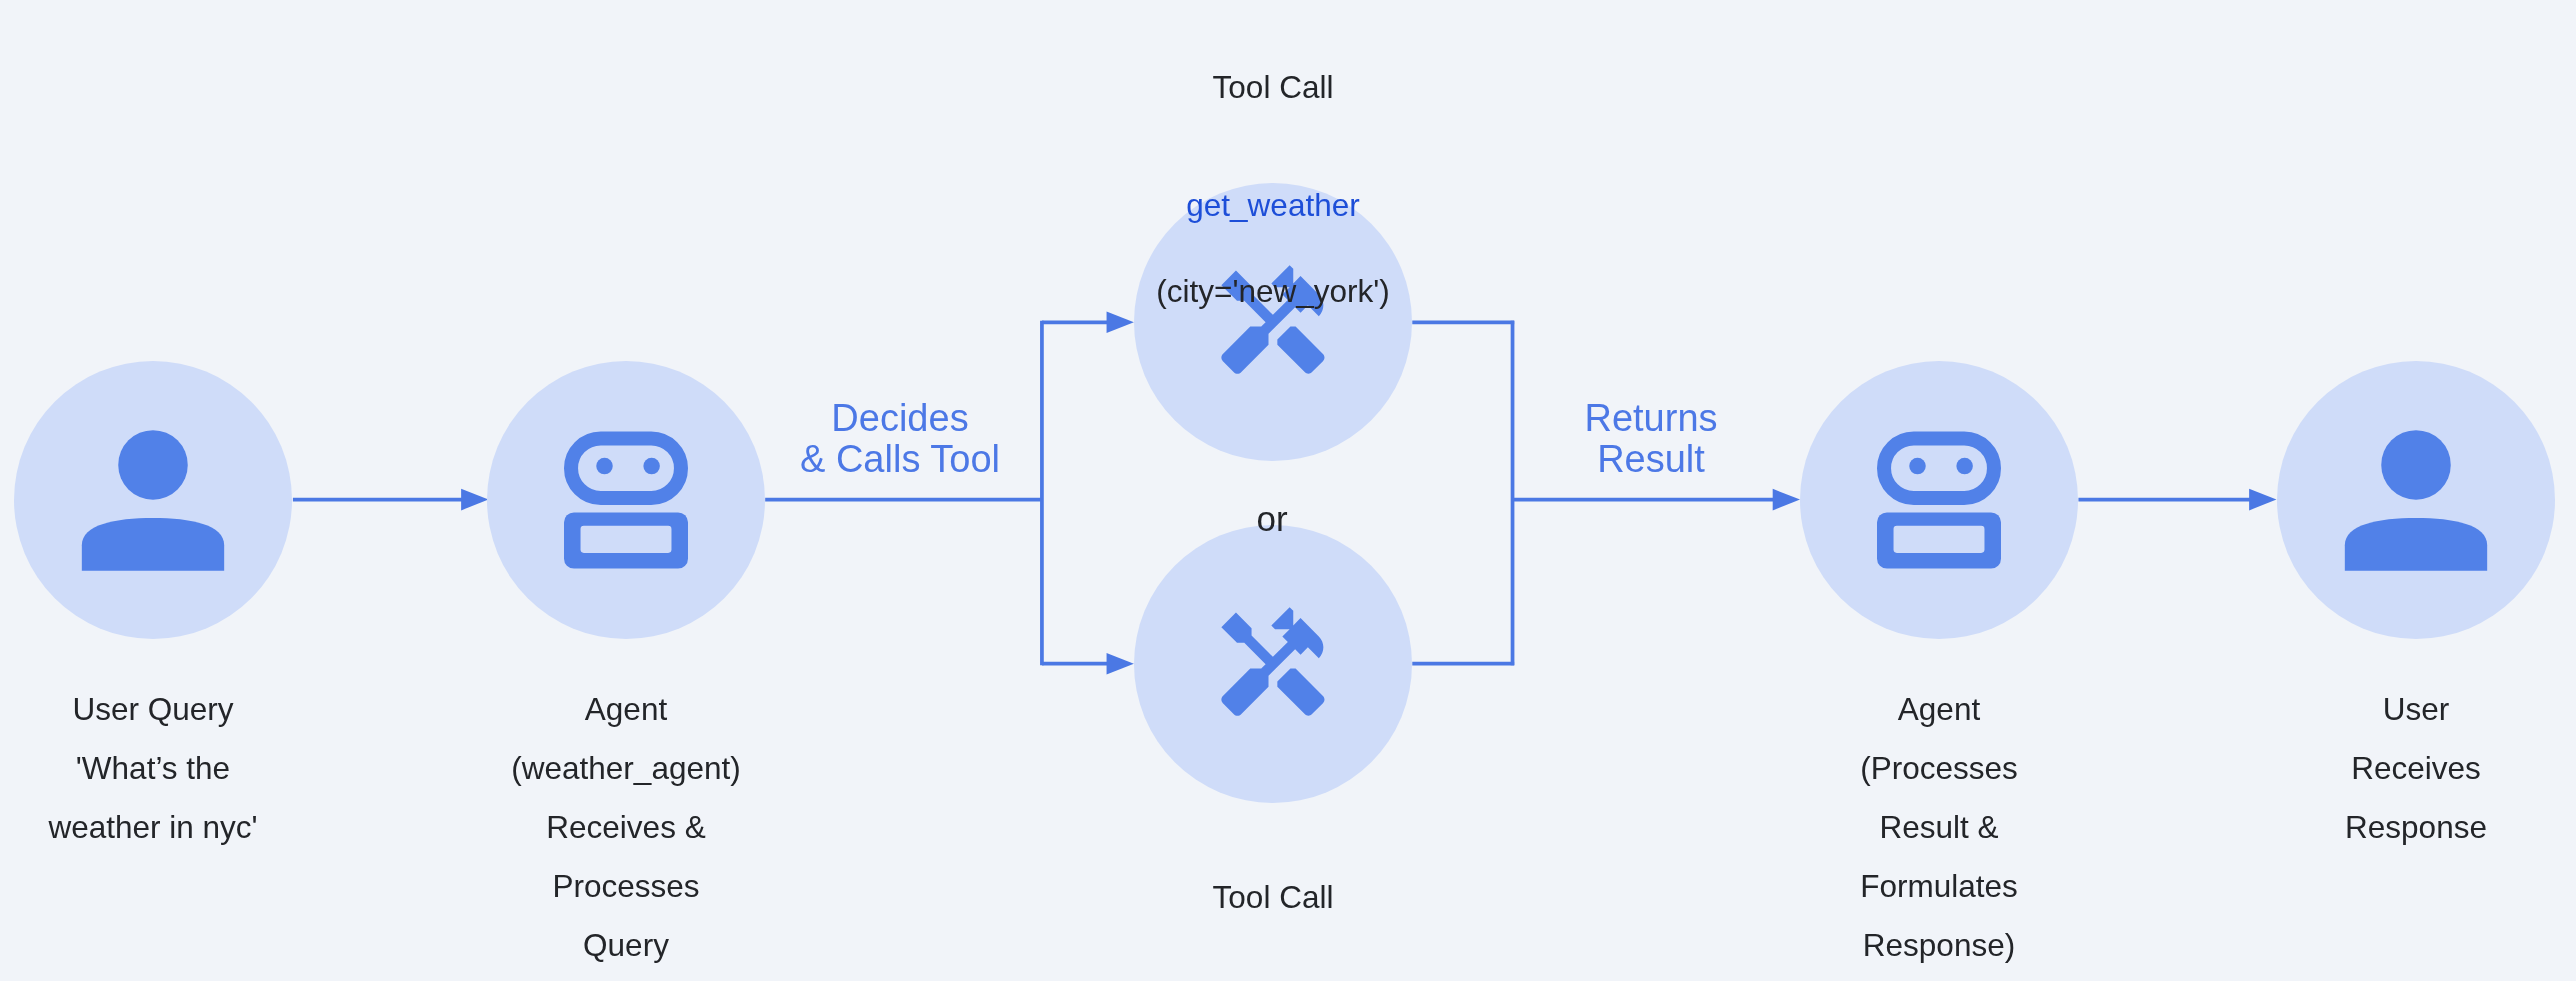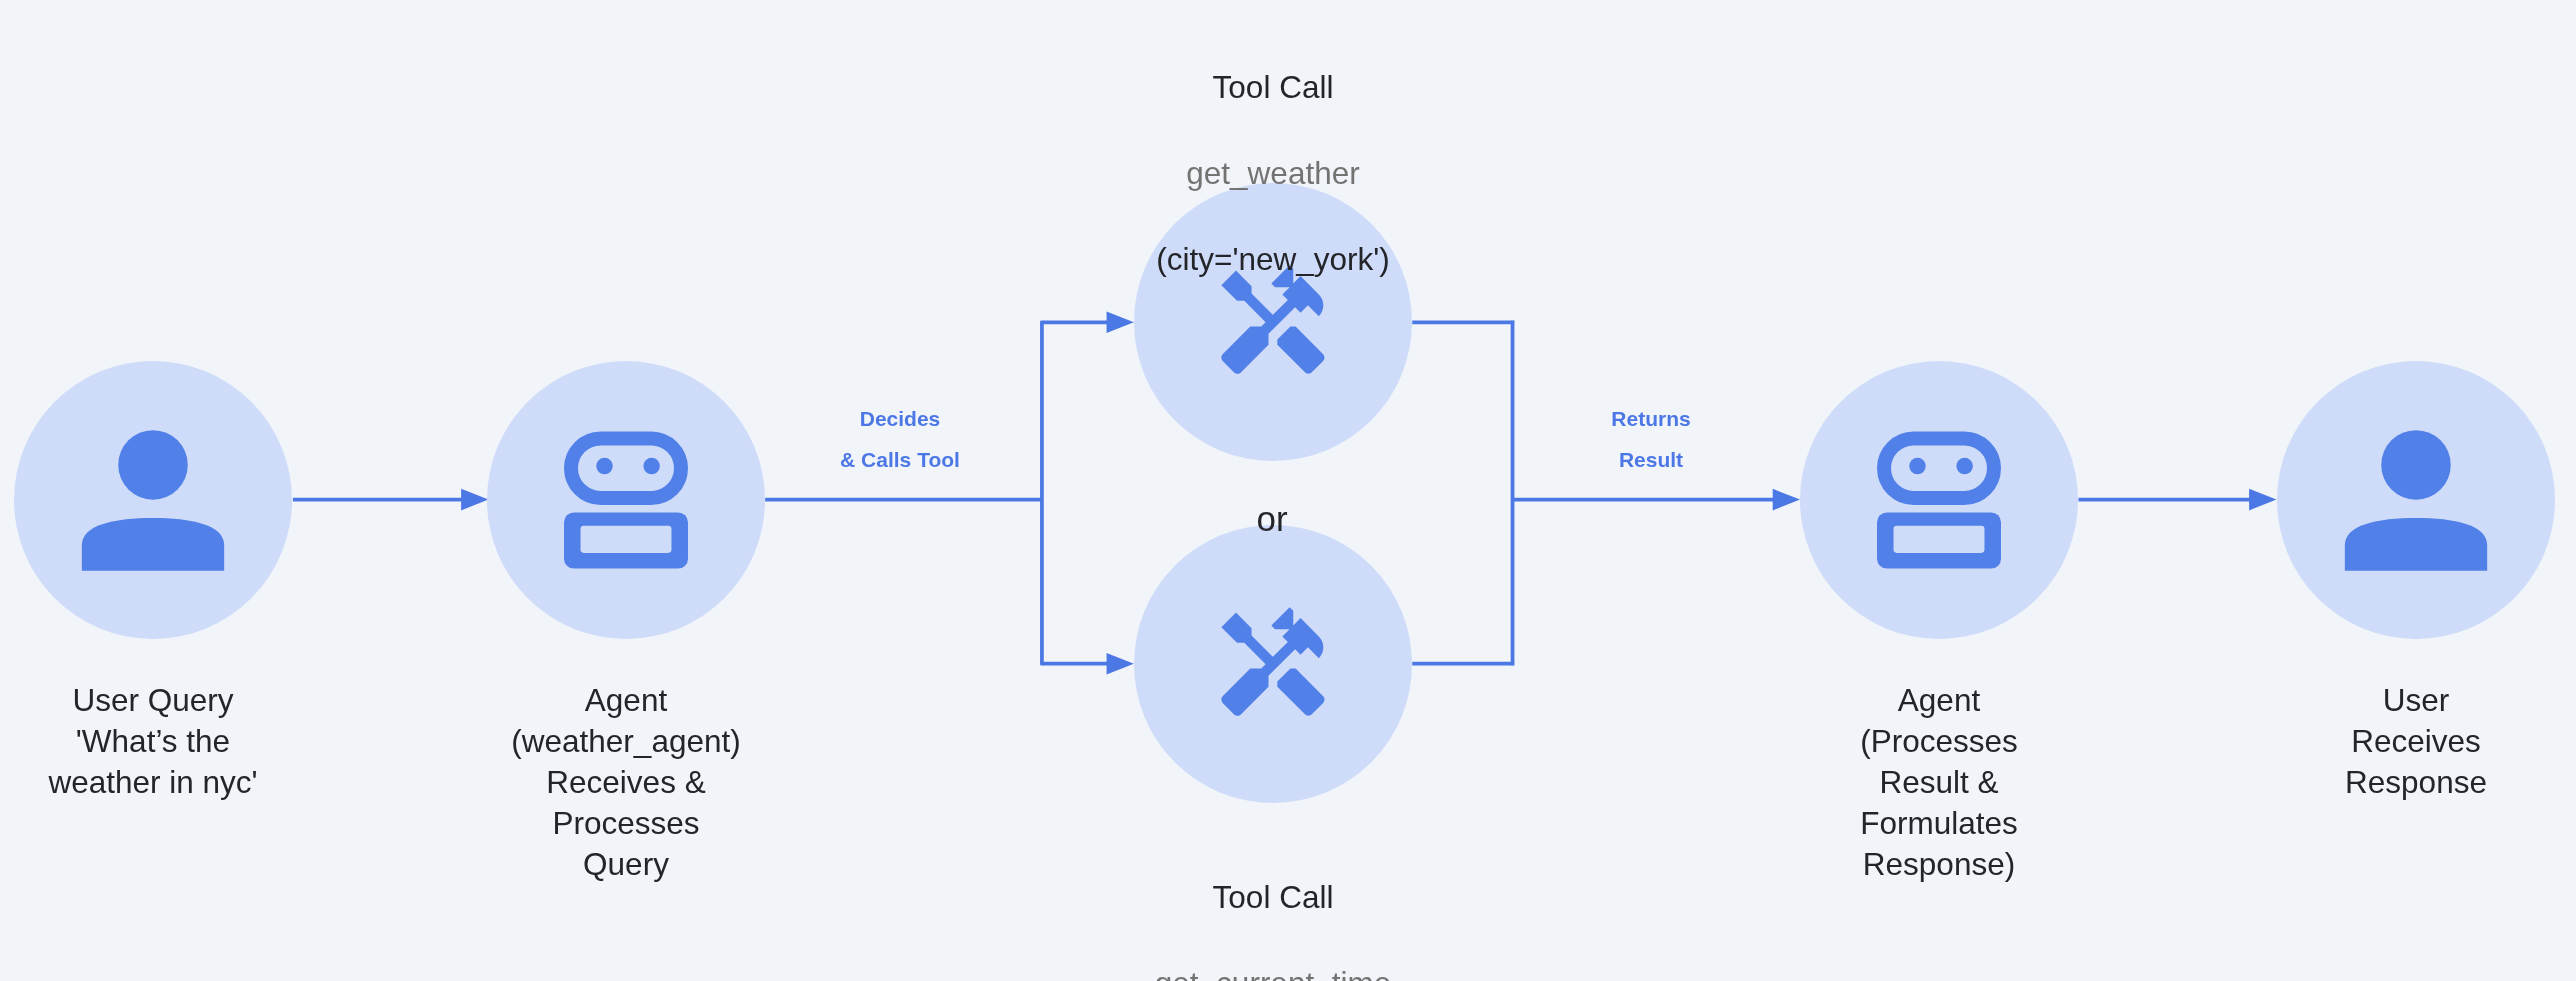--- a/index.html
+++ b/index.html
@@ -16,27 +16,27 @@
     width:278px;height:278px;border-radius:50%;
     background:#cfdcf9;
     display:flex;align-items:center;justify-content:center;
   }
   .label{
     position:absolute;
     transform:translateX(-50%);
     text-align:center;
     white-space:pre-line;
     color:#232529;
-    font-size:31.5px;line-height:41px;
+    font-size:31.5px;line-height:59px;
   }
   .tool-label{line-height:43px;}
-  .tool-label .tool-name{color:#737373;}
+  .tool-label .tool-name{color:#1d4ed8;margin-top:32px;}
   .edge-label{
-    font-weight:bold;color:#4c78e6;
-    font-size:21px;line-height:41px;
+    font-weight:normal;color:#4c78e6;
+    font-size:38px;line-height:41px;
   }
   .or-label{font-size:35px;line-height:35px;}
 </style>
 </head>
 <body>
 
 <div class="canvas">
 
   <svg class="connectors" width="2576" height="981" viewBox="0 0 3108 1184">
     <g stroke="#4b78e4" stroke-width="4.5" fill="#4b78e4">

